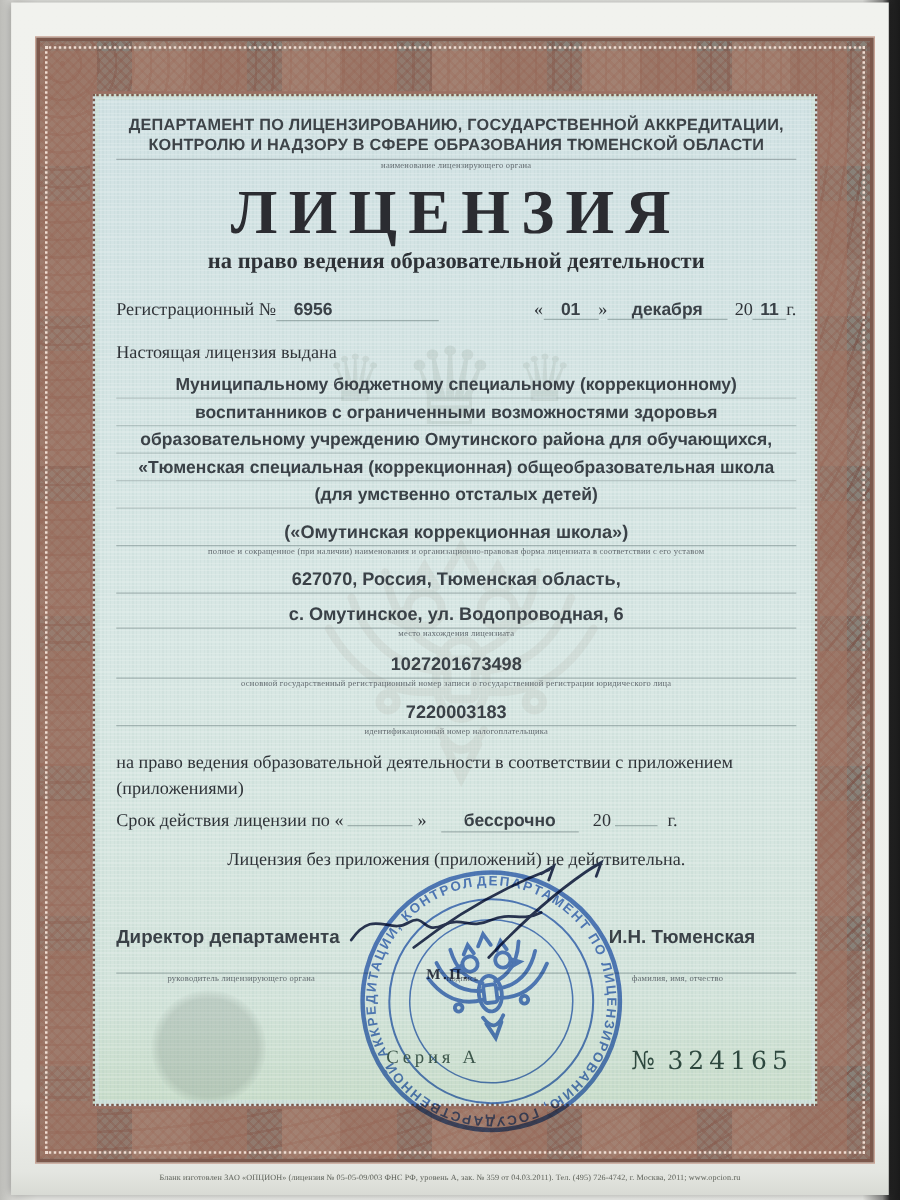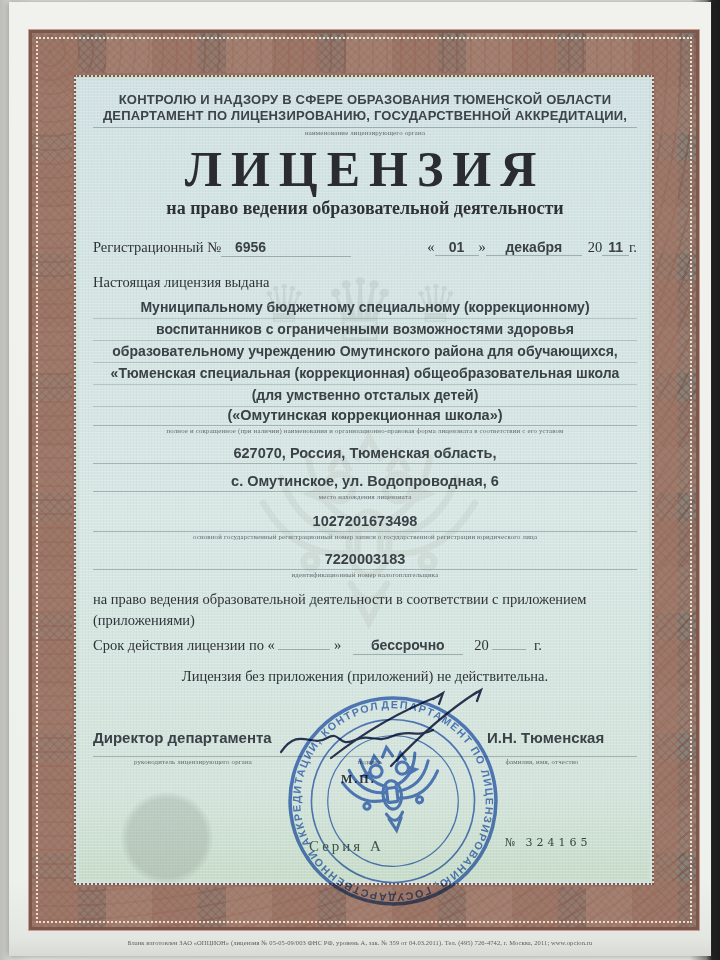--- a/index.html
+++ b/index.html
@@ -56,31 +56,31 @@
              color:#3a4147; border-bottom:1px solid rgba(120,140,140,.38); padding-bottom:1px; }
 
   .cval { text-align:center; font-family:"Liberation Sans",sans-serif; font-weight:700; font-size:14.5px;
           color:#3a4147; border-bottom:1px solid rgba(110,130,130,.5); padding-bottom:2px; }
 
   .grant { margin-top:10px; line-height:21px; }
   .termrow { margin-top:6px; }
   .validity { margin-top:14px; text-align:center; }
 
   .sigrow { display:flex; align-items:baseline; margin-top:44px;
-            border-bottom:1px solid rgba(110,130,130,.5); padding-bottom:10px; }
+            border-bottom:1px solid rgba(110,130,130,.5); padding-bottom:20px; }
   .sigcaps { display:flex; }
   .sigcaps .c1 { width:200px; text-align:center; }
   .sigcaps .c2 { flex:1; text-align:center; }
   .sigcaps .c3 { width:190px; text-align:center; }
 
   .mp { position:absolute; left:332px; top:770px; font-size:12px; font-weight:700; color:#2e3440;
         letter-spacing:2px; z-index:4; }
 
   .series { position:absolute; left:300px; top:836px; font-size:15px; letter-spacing:3px; color:#3c564b; z-index:7; }
-  .serialno { position:absolute; left:496px; top:834px; font-family:"DejaVu Serif",serif; font-size:11px;
+  .serialno { position:absolute; left:496px; top:834px; font-family:"DejaVu Serif",serif; font-size:20px;
               letter-spacing:4px; color:#2e483f; z-index:7; }
   .serialno .nsign { letter-spacing:0; margin-right:10px; }
 
   .footer { position:absolute; left:0; right:0; bottom:10px; text-align:center; font-size:6.5px;
             color:#5c6058; letter-spacing:.1px; }
 
   
   .stamp { position:absolute; left:277px; top:692px; width:214px; height:214px; color:#3f6dc3;
            opacity:.85; transform:rotate(-7deg); z-index:6; mix-blend-mode:multiply; }
   .signature { position:absolute; left:262px; top:684px; width:250px; height:95px; z-index:6; }
@@ -106,22 +106,22 @@
   <div class="wm-circle"></div>
 
   <div class="frame">
     <div class="frame-dots"></div>
     <div class="inner"></div>
   </div>
 
   <div class="content" style="left:62px; right:52px; top:30px; bottom:30px;">
 
     <div class="hdr">
+      <div>ДЕПАРТАМЕНТ ПО ЛИЦЕНЗИРОВАНИЮ, ГОСУДАРСТВЕННОЙ АККРЕДИТАЦИИ,</div>
       <div>КОНТРОЛЮ И НАДЗОРУ В СФЕРЕ ОБРАЗОВАНИЯ ТЮМЕНСКОЙ ОБЛАСТИ</div>
-      <div>ДЕПАРТАМЕНТ ПО ЛИЦЕНЗИРОВАНИЮ, ГОСУДАРСТВЕННОЙ АККРЕДИТАЦИИ,</div>
     </div>
     <div class="cap">наименование лицензирующего органа</div>
 
     <div class="title">ЛИЦЕНЗИЯ</div>
     <div class="subtitle">на право ведения образовательной деятельности</div>
 
     <div class="regrow serif">
       <span>Регистрационный №</span>
       <span class="val ul" style="padding:0 14px 1px; min-width:130px;">6956</span>
       <span class="sp"></span>
@@ -137,21 +137,21 @@
     <div class="issued serif">Настоящая лицензия выдана</div>
 
     <div class="licblock">
       <div class="licline">Муниципальному бюджетному специальному (коррекционному)</div>
       <div class="licline">воспитанников с ограниченными возможностями здоровья</div>
       <div class="licline">образовательному учреждению Омутинского района для обучающихся,</div>
       <div class="licline">«Тюменская специальная (коррекционная) общеобразовательная школа</div>
       <div class="licline">(для умственно отсталых детей)</div>
     </div>
 
-    <div class="cval" style="">(«Омутинская коррекционная школа»)</div>
+    <div class="cval" style="margin-top:11px;">(«Омутинская коррекционная школа»)</div>
     <div class="cap">полное и сокращенное (при наличии) наименования и организационно-правовая форма лицензиата в соответствии с его уставом</div>
 
     <div class="cval" style="margin-top:10px;">627070, Россия, Тюменская область,</div>
     <div class="cval" style="margin-top:9px;">с. Омутинское, ул. Водопроводная, 6</div>
     <div class="cap">место нахождения лицензиата</div>
 
     <div class="cval" style="margin-top:12px;">1027201673498</div>
     <div class="cap">основной государственный регистрационный номер записи о государственной регистрации юридического лица</div>
 
     <div class="cval" style="margin-top:10px;">7220003183</div>

